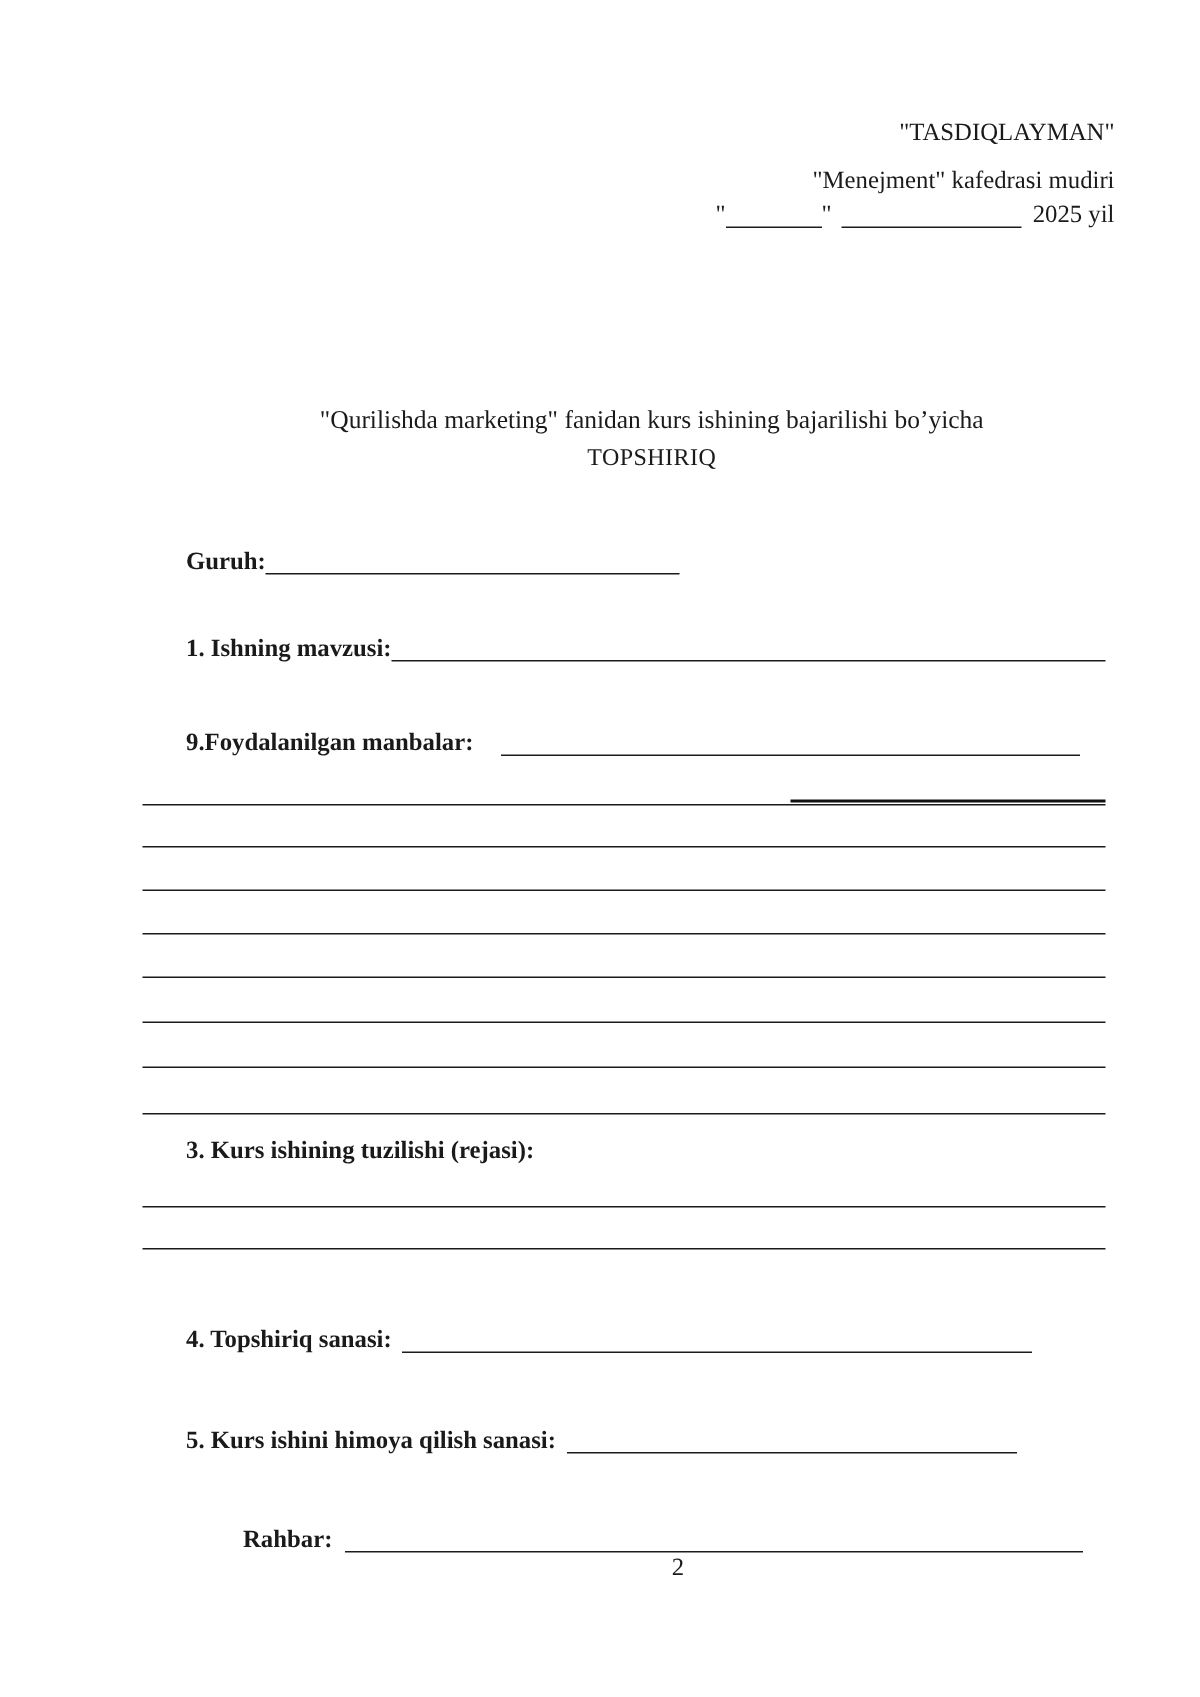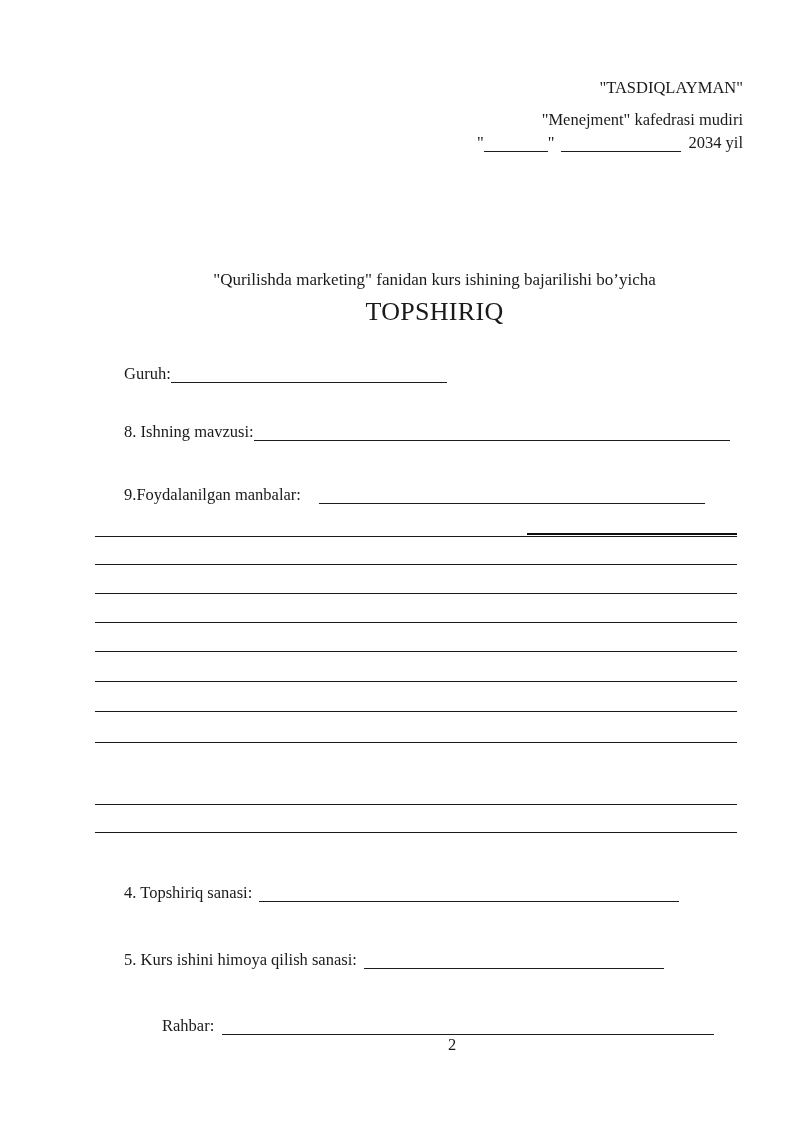--- a/index.html
+++ b/index.html
@@ -25,25 +25,26 @@
     border-bottom:1.4px solid #1c1c1c;
     height:4px;
     vertical-align:-4px;
   }
   .heading{
     position:absolute;
     top:270px;left:124px;width:621px;
     text-align:center;
   }
   .heading .subtitle{font-size:17px;}
-  .heading .main-title{font-size:26px;margin-top:7px;letter-spacing:0.3px;}
+  .heading .main-title{font-size:16px;margin-top:7px;letter-spacing:0.3px;}
   .field{
     position:absolute;
     left:124px;
     white-space:nowrap;
+    font-weight:bold;
   }
   .rule{
     position:absolute;
     left:95px;width:642px;
     border-top:1.4px solid #1a1a1a;
     height:0;
   }
   .rule-thick{
     position:absolute;
     border-top:2.6px solid #111111;
@@ -57,51 +58,54 @@
 </style>
 </head>
 <body>
 
 <div class="page">
 
   <div class="approval">
     <div class="ap-title">"TASDIQLAYMAN"</div>
     <div>"Menejment" kafedrasi mudiri</div>
     <div>
-      <span>"</span><span class="blank" style="width:64px"></span><span>"</span><span class="blank" style="width:120px;margin-left:7px"></span><span style="margin-left:7px">2034 yil</span>
+      <span>"</span><span class="blank" style="width:64px"></span><span>"</span><span class="blank" style="width:120px;margin-left:7px"></span><span style="margin-left:7px">2025 yil</span>
     </div>
   </div>
 
   <div class="heading">
     <div class="subtitle">"Qurilishda marketing" fanidan kurs ishining bajarilishi bo’yicha</div>
     <div class="main-title">TOPSHIRIQ</div>
   </div>
 
   <div class="field" style="top:364px">
     <span>Guruh:</span><span class="blank" style="width:276px"></span>
   </div>
 
   <div class="field" style="top:422px">
-    <span>8. Ishning mavzusi:</span><span class="blank" style="width:476px"></span>
+    <span>1. Ishning mavzusi:</span><span class="blank" style="width:476px"></span>
   </div>
 
   <div class="field" style="top:485px">
     <span>9.Foydalanilgan manbalar:</span><span class="blank" style="width:386px;margin-left:18px"></span>
   </div>
 
   <div class="rule-thick" style="top:533px;left:527px;width:210px"></div>
   <div class="rule" style="top:536px"></div>
   <div class="rule" style="top:564px"></div>
   <div class="rule" style="top:593px"></div>
   <div class="rule" style="top:622px"></div>
   <div class="rule" style="top:651px"></div>
   <div class="rule" style="top:681px"></div>
   <div class="rule" style="top:711px"></div>
   <div class="rule" style="top:742px"></div>
 
+  <div class="field" style="top:757px">
+    <span>3. Kurs ishining tuzilishi (rejasi):</span>
+  </div>
   <div class="rule" style="top:804px"></div>
   <div class="rule" style="top:832px"></div>
 
   <div class="field" style="top:883px">
     <span>4. Topshiriq sanasi:</span><span class="blank" style="width:420px;margin-left:7px"></span>
   </div>
 
   <div class="field" style="top:950px">
     <span>5. Kurs ishini himoya qilish sanasi:</span><span class="blank" style="width:300px;margin-left:7px"></span>
   </div>

